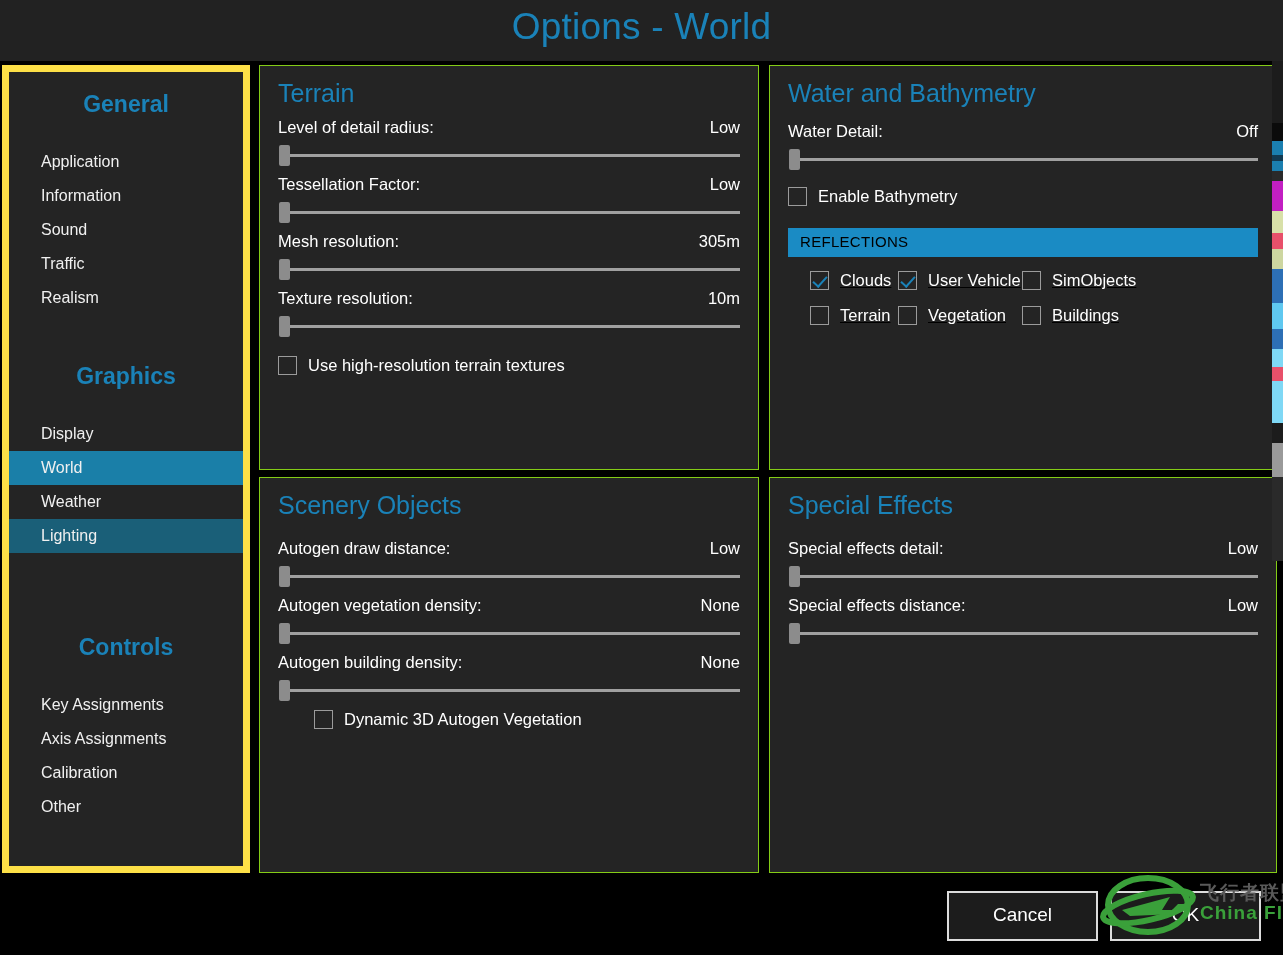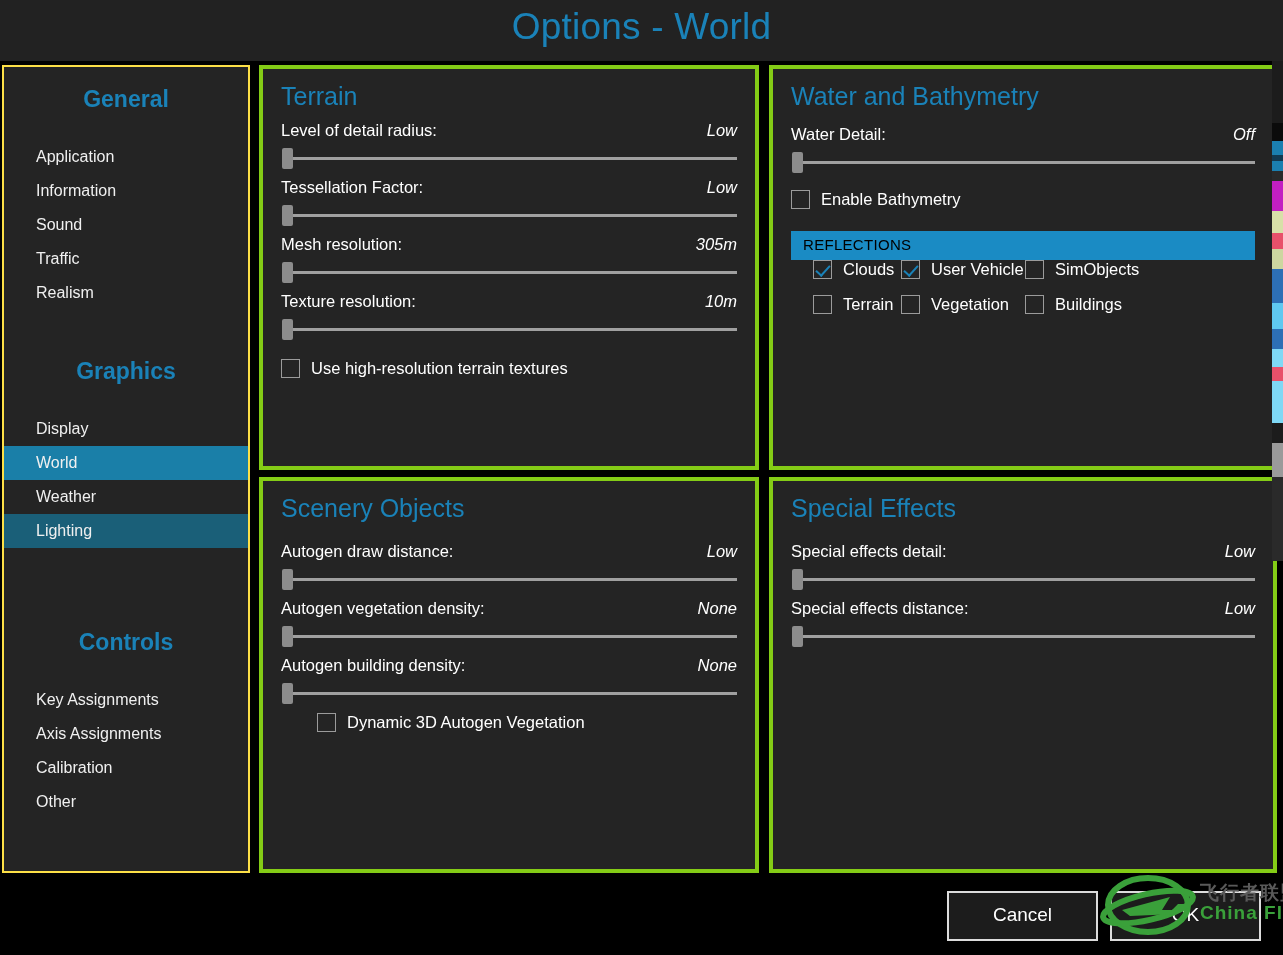--- a/index.html
+++ b/index.html
@@ -36,21 +36,21 @@
     font-weight: 400;
     letter-spacing: 0.2px;
   }
 
   
   .sidebar {
     position: absolute;
     left: 2px; top: 65px;
     width: 248px; height: 808px;
     background: #242424;
-    border: 2px solid #fde047;
+    border: 7px solid #fde047;
     overflow: hidden;
   }
   .side-group-title {
     text-align: center;
     color: #1a82b8;
     font-size: 23px;
     font-weight: bold;
   }
   .side-item {
     color: #f0f0f0;
@@ -61,21 +61,21 @@
     line-height: 33px;
     white-space: nowrap;
   }
   .side-item.selected { background: #1a7fa8; }
   .side-item.hovered  { background: #1a5f78; }
 
   
   .panel {
     position: absolute;
     background: #242424;
-    border: 4px solid #84cc16;
+    border: 1px solid #84cc16;
     overflow: hidden;
   }
   .panel-title {
     color: #1a82b8;
     font-size: 25px;
     font-weight: 400;
     position: absolute;
     left: 18px;
     top: 13px;
     white-space: nowrap;
@@ -84,21 +84,21 @@
   .panel-body { position: absolute; left: 18px; right: 18px; top: 52px; }
 
   
   .row { position: relative; height: 57px; }
   .row .lbl {
     position: absolute; left: 0; top: 0;
     color: #ffffff; font-size: 16.5px; white-space: nowrap;
   }
   .row .val {
     position: absolute; right: 0; top: 0;
-    color: #ffffff; font-size: 16.5px; white-space: nowrap; font-style: italic;
+    color: #ffffff; font-size: 16.5px; white-space: nowrap;
   }
   .slider {
     position: absolute;
     left: 0; right: 0; top: 30px;
     height: 14px;
   }
   .slider .track {
     position: absolute;
     left: 10px; right: 0; top: 6px;
     height: 3px;
@@ -141,21 +141,23 @@
   .refl-header {
     background: #1a8bc4;
     height: 29px;
     line-height: 28px;
     color: #000000;
     font-size: 15px;
     padding-left: 12px;
     letter-spacing: 0.3px;
   }
   .refl-grid {
+    margin-top: 14px;
     padding-left: 22px;
+    text-decoration: underline;
   }
   .refl-line { display: flex; margin-bottom: 16px; }
   .refl-cell { display: flex; align-items: center; }
   .refl-cell.c0 { width: 88px; }
   .refl-cell.c1 { width: 124px; }
 
   
   .btn {
     position: absolute;
     background: #1c1c1c;

